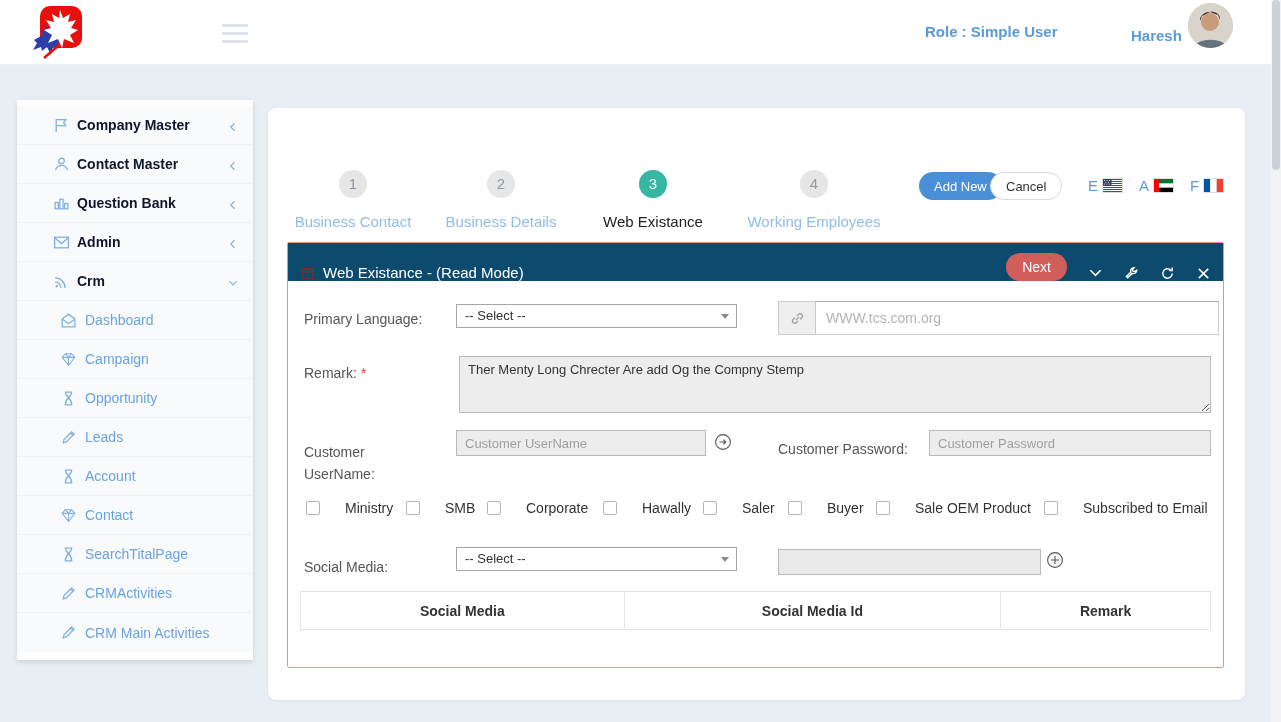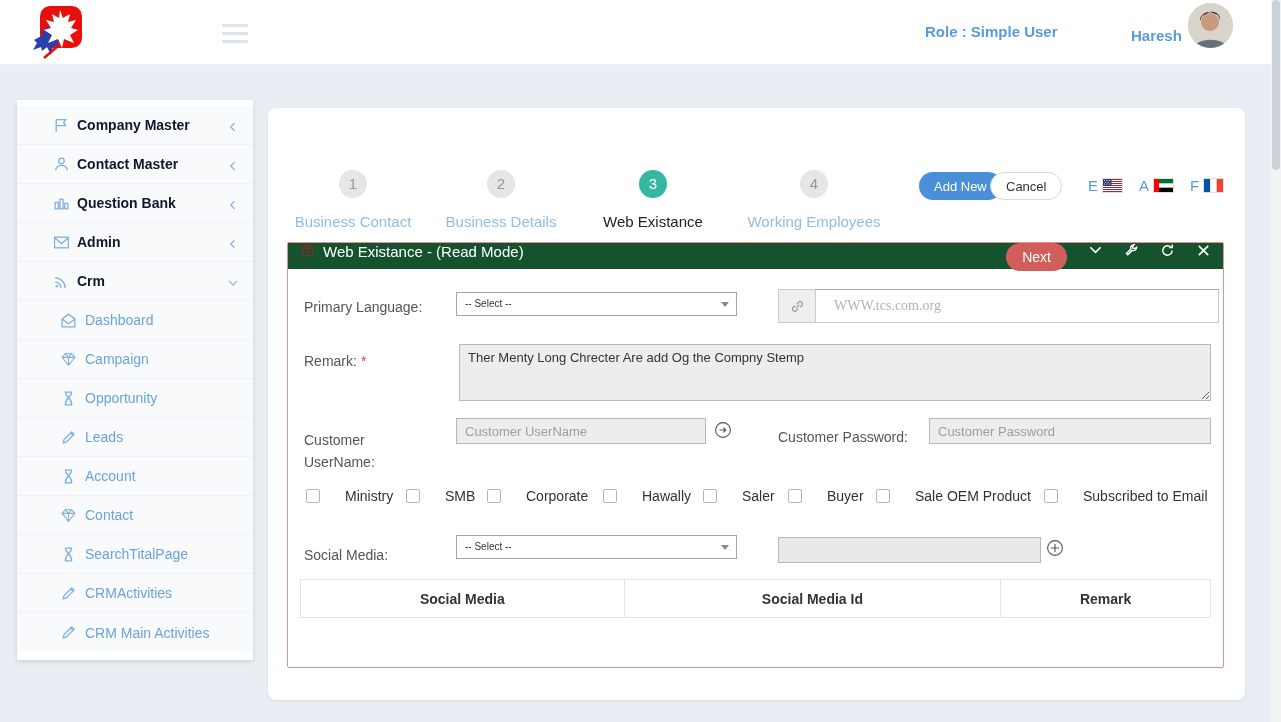--- a/index.html
+++ b/index.html
@@ -73,55 +73,55 @@
   .lang { display:flex; align-items:center; gap:5px; cursor:pointer; }
   .lang .lcode { color:#5b9bd5; font-size:15px; }
   .flag { width:19px; height:13px; display:block; box-shadow:0 0 0 1px rgba(0,0,0,.12); }
 
   
   .panel {
     position:absolute; left:19px; top:134px; width:937px; height:426px;
     border:1px solid #ec8f8b; background:#fff; border-radius:2px;
   }
   .panel-head {
-    height:26px; background:#14532d; display:flex; align-items:flex-start;
+    height:38px; background:#0c4a6e; display:flex; align-items:flex-end;
     padding:0 12px; color:#fff;
   }
   .panel-title { font-size:15px; margin-left:8px; }
   .btn-next {
     margin-left:auto; height:28px; padding:0 16px; border:none; border-radius:14px;
     background:#d25e5b; color:#fff; font-size:14px; font-family:inherit; cursor:pointer;
   }
   .phicon { width:15px; height:15px; margin-left:21px; color:#fff; cursor:pointer; display:inline-flex; }
   .panel-body { position:relative; height:387px; }
 
   .flabel { position:absolute; font-size:14px; color:#555; }
   .req { color:#e53935; margin-left:4px; }
 
   .fake-select {
     position:absolute; height:24px; width:281px; background:#fff;
-    border:1px solid #a6a6a6; font-size:10px; color:#333;
+    border:1px solid #a6a6a6; font-size:13px; color:#333;
     padding:0 22px 0 8px; line-height:22px; cursor:pointer;
   }
   .fake-select .caret {
     position:absolute; right:7px; top:9px; width:0; height:0;
     border-left:4px solid transparent; border-right:4px solid transparent;
     border-top:5px solid #8a8a8a;
   }
   .sel-lang { left:168px; top:23px; }
   .sel-social { left:168px; top:266px; }
 
   .input-group { position:absolute; left:490px; top:20px; width:441px; height:34px; display:flex; }
   .ig-addon {
     width:37px; background:#eee; border:1px solid #ccc; border-right:none;
     display:flex; align-items:center; justify-content:center; color:#999;
   }
   .ig-input {
-    flex:1; border:1px solid #ccc; border-top-color:#aaa; padding:0 18px;
-    font-size:14px; font-family:Liberation Serif, serif; color:#333; outline:none;
+    flex:1; border:1px solid #ccc; border-top-color:#aaa; padding:0 10px;
+    font-size:14px; font-family:Liberation Sans, sans-serif; color:#333; outline:none;
   }
   .ig-input::placeholder { color:#b3b3b3; }
 
   .remark-area {
     position:absolute; left:171px; top:75px; width:752px; height:57px;
     background:#ededed; border:1px solid #b9b9b9; font-family:inherit;
     font-size:13px; color:#333; padding:5px 8px; resize:both;
   }
   .dis-input {
     position:absolute; height:26px; background:#ededed; border:1px solid #b9b9b9;

